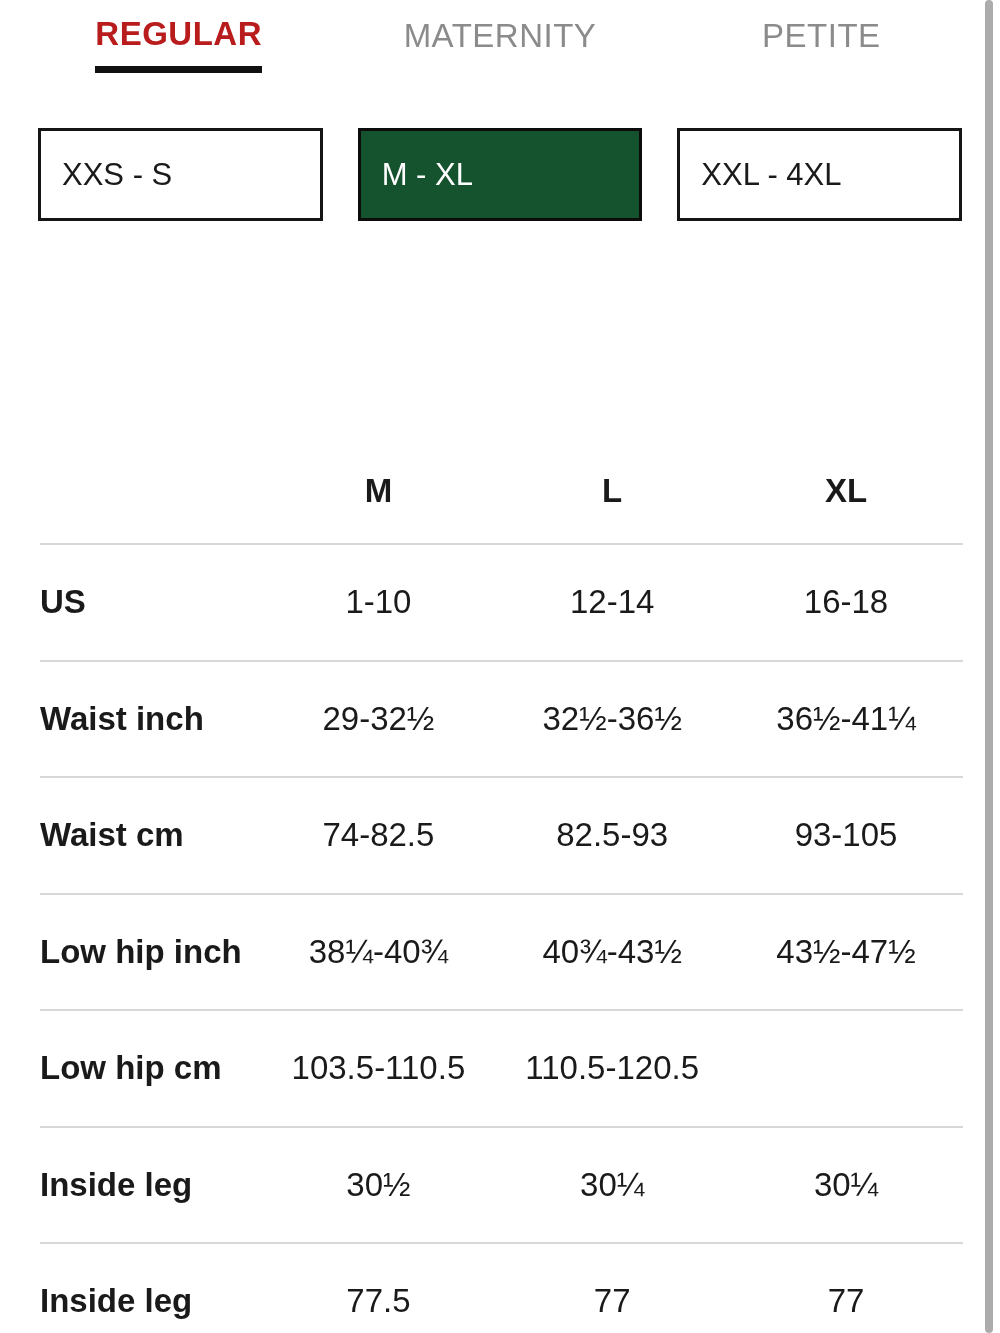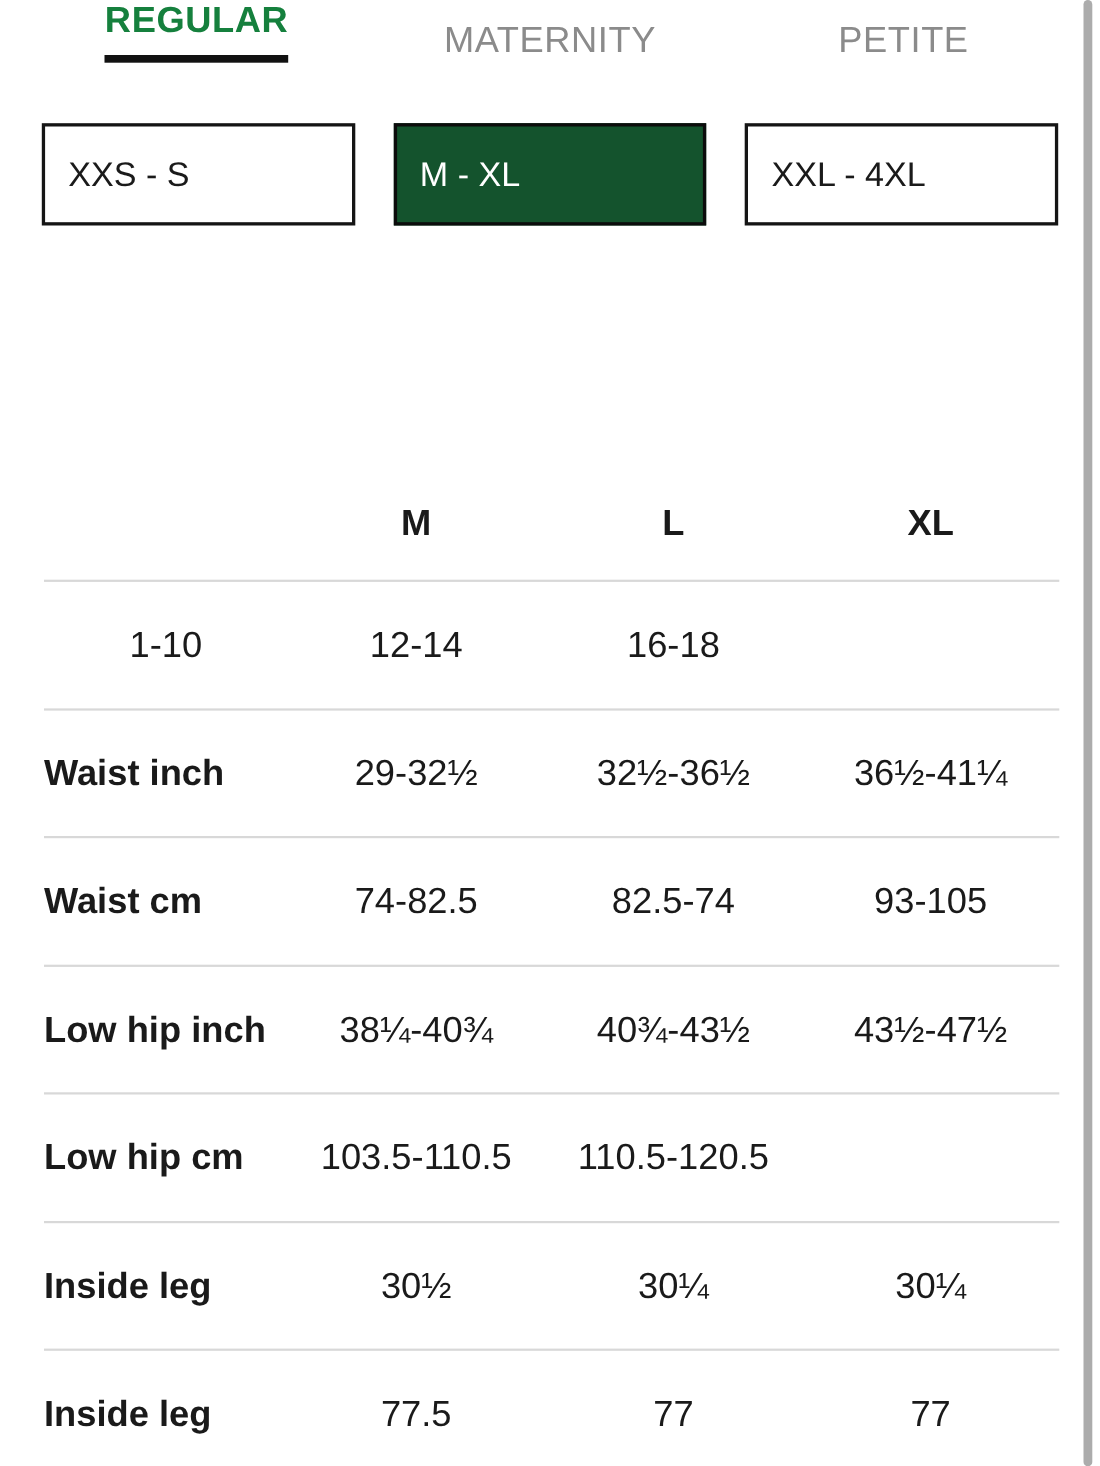--- a/index.html
+++ b/index.html
@@ -29,24 +29,25 @@
     font-size: 33px;
     line-height: 36px;
     letter-spacing: 0.5px;
   }
   .tab.inactive .tab-label {
     color: #8b8b8b;
     font-weight: 400;
     margin-top: 18px;
   }
   .tab.active .tab-label {
-    color: #15803d;
+    color: #b91c1c;
     font-weight: 700;
     padding-bottom: 14px;
     border-bottom: 7px solid #111111;
+    margin-top: 16px;
   }
 
   
   .size-buttons {
     display: flex;
     gap: 35px;
     margin: 55px 38px 0 38px;
   }
   .size-btn {
     flex: 1;
@@ -130,36 +131,37 @@
   <div class="size-table">
 
     <div class="t-row header">
       <div class="t-label"></div>
       <div class="t-cell">M</div>
       <div class="t-cell">L</div>
       <div class="t-cell">XL</div>
     </div>
 
     <div class="t-row">
+      <div class="t-label">US</div>
       <div class="t-cell">1-10</div>
       <div class="t-cell">12-14</div>
       <div class="t-cell">16-18</div>
     </div>
 
     <div class="t-row">
       <div class="t-label">Waist inch</div>
       <div class="t-cell">29-32½</div>
       <div class="t-cell">32½-36½</div>
       <div class="t-cell">36½-41¼</div>
     </div>
 
     <div class="t-row">
       <div class="t-label">Waist cm</div>
       <div class="t-cell">74-82.5</div>
-      <div class="t-cell">82.5-74</div>
+      <div class="t-cell">82.5-93</div>
       <div class="t-cell">93-105</div>
     </div>
 
     <div class="t-row">
       <div class="t-label">Low hip inch</div>
       <div class="t-cell">38¼-40¾</div>
       <div class="t-cell">40¾-43½</div>
       <div class="t-cell">43½-47½</div>
     </div>
 

